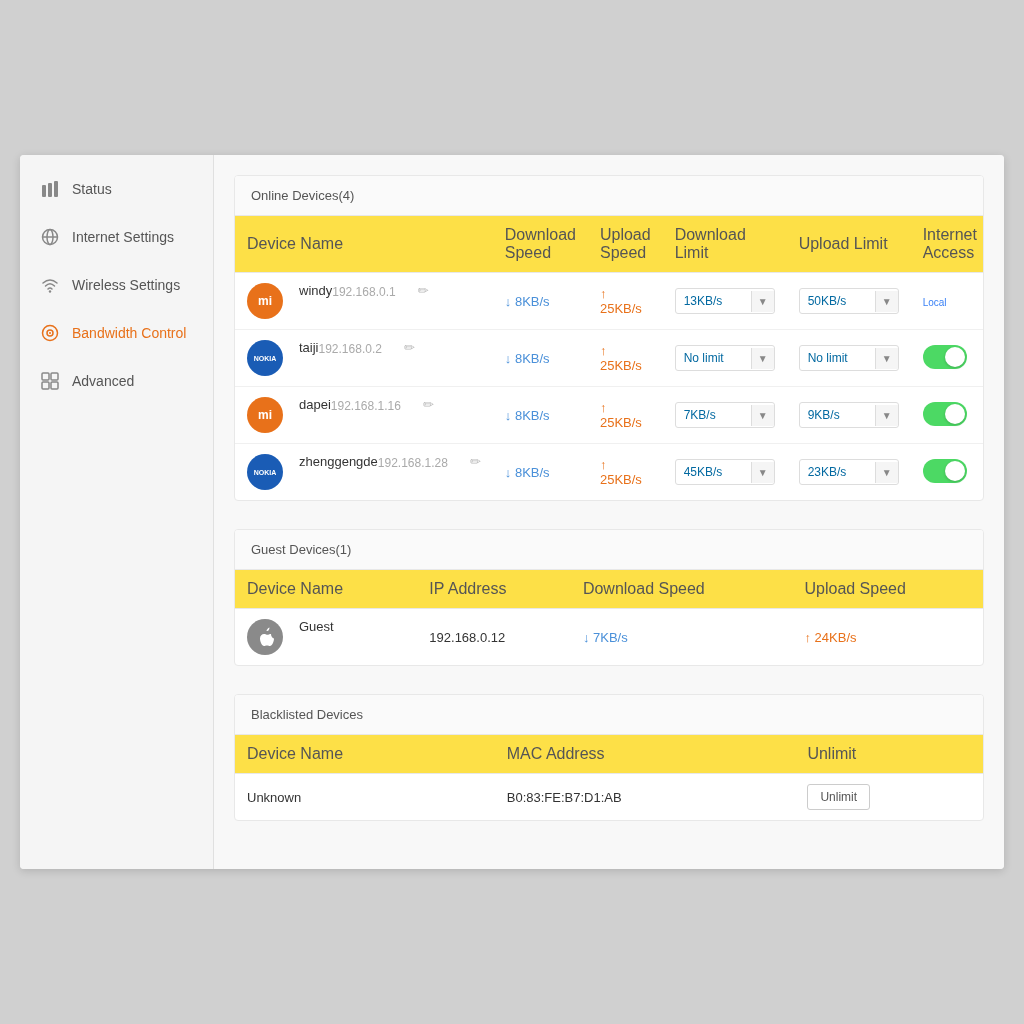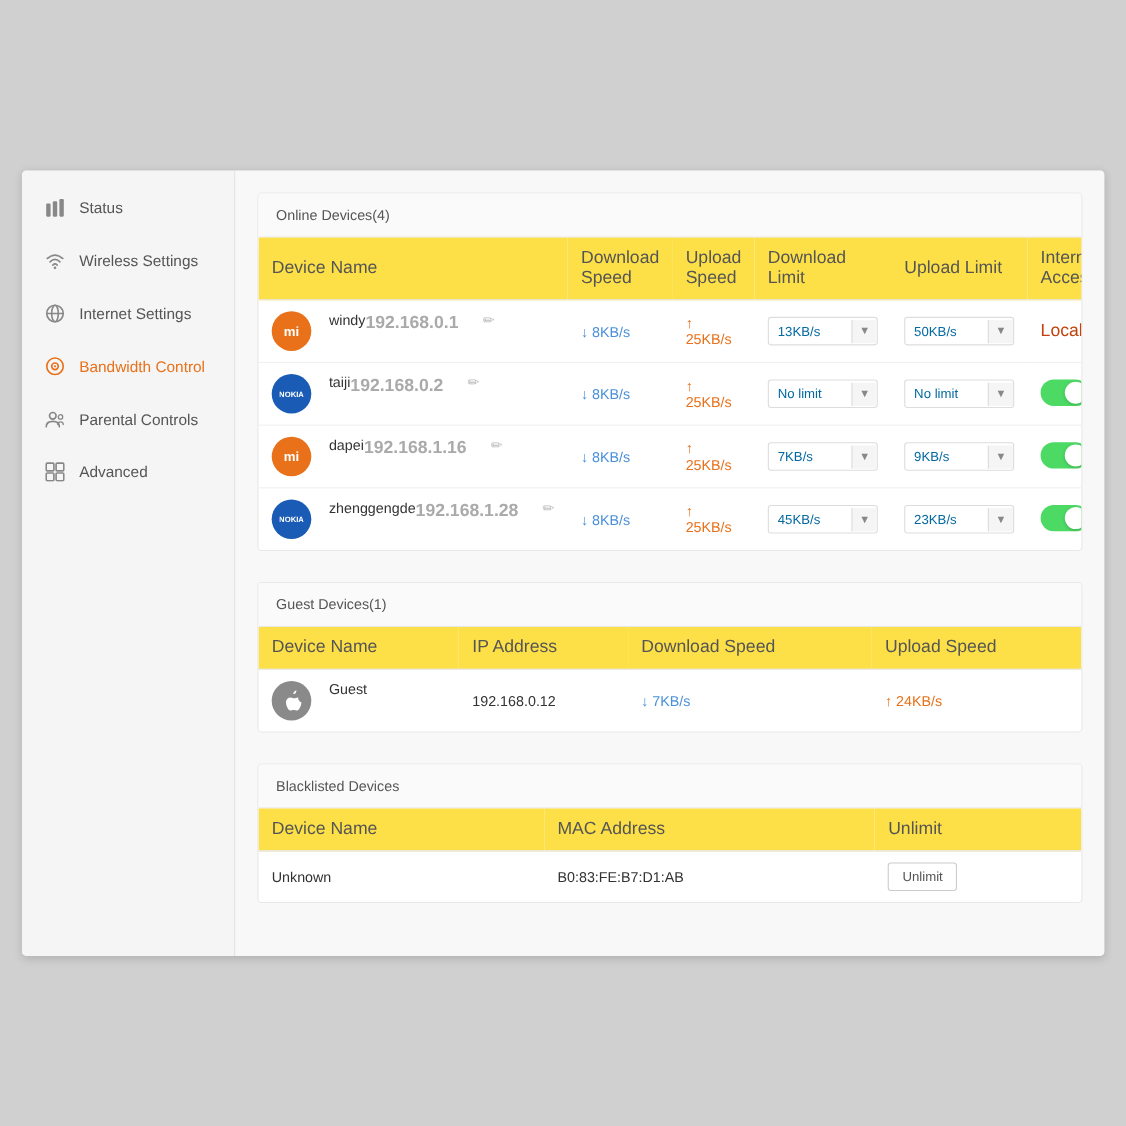--- a/index.html
+++ b/index.html
@@ -109,21 +109,21 @@
     .avatar-mi { background: #e8711a; }
     .avatar-nokia { background: #1a5cb5; }
     .avatar-apple { background: #8a8a8a; }
     .device-cell {
       display: flex;
       align-items: flex-start;
       gap: 16px;
     }
     .device-info { display: flex; }
     .device-name { font-size: 13px; color: #333; }
-    .device-ip { font-size: 16px; color: #aaa; margin-top: 2px; font-weight: bold; }
+    .device-ip { font-size: 12px; color: #aaa; margin-top: 2px; }
     .edit-icon { color: #bbb; margin-left: 6px; cursor: pointer; font-size: 13px; }
     
     .speed-down { color: #4a90d9; }
     .speed-up { color: #e8711a; }
     
     .limit-select {
       display: flex;
       align-items: center;
       border: 1px solid #ddd;
       border-radius: 3px;
@@ -162,21 +162,21 @@
       width: 20px;
       height: 20px;
       border-radius: 50%;
       background: #fff;
       position: absolute;
       top: 2px;
       box-shadow: 0 1px 3px rgba(0,0,0,0.2);
     }
     .toggle-on .toggle-knob { right: 2px; }
     
-    .internet-local { color: #c2410c; font-size: 16px; }
+    .internet-local { color: #3b82f6; font-size: 10px; }
     
     .unlimit-btn {
       padding: 5px 12px;
       border: 1px solid #ccc;
       border-radius: 3px;
       background: #fff;
       color: #555;
       font-size: 12px;
       cursor: pointer;
     }
@@ -195,62 +195,51 @@
           <rect x="7" y="3" width="4" height="14" rx="1" fill="#888"></rect>
           <rect x="13" y="1" width="4" height="16" rx="1" fill="#888"></rect>
         </svg>
       </div>
       <span>Status</span>
     </div>
 
     <div class="sidebar-item">
       <div class="sidebar-icon">
         <svg width="18" height="18" viewBox="0 0 18 18" fill="none">
+          <circle cx="9" cy="9" r="7.5" stroke="#888" stroke-width="1.5" fill="none"></circle>
+          <ellipse cx="9" cy="9" rx="3" ry="7.5" stroke="#888" stroke-width="1.5" fill="none"></ellipse>
+          <line x1="1.5" y1="9" x2="16.5" y2="9" stroke="#888" stroke-width="1.5"></line>
+        </svg>
+      </div>
+      <span>Internet Settings</span>
+    </div>
+
+    <div class="sidebar-item">
+      <div class="sidebar-icon">
+        <svg width="18" height="18" viewBox="0 0 18 18" fill="none">
           <path d="M2 7 Q9 1 16 7" stroke="#888" stroke-width="1.5" fill="none" stroke-linecap="round"></path>
           <path d="M4.5 10 Q9 5.5 13.5 10" stroke="#888" stroke-width="1.5" fill="none" stroke-linecap="round"></path>
           <path d="M7 13 Q9 11 11 13" stroke="#888" stroke-width="1.5" fill="none" stroke-linecap="round"></path>
           <circle cx="9" cy="15.5" r="1.2" fill="#888"></circle>
         </svg>
       </div>
       <span>Wireless Settings</span>
-    </div>
-
-    <div class="sidebar-item">
-      <div class="sidebar-icon">
-        <svg width="18" height="18" viewBox="0 0 18 18" fill="none">
-          <circle cx="9" cy="9" r="7.5" stroke="#888" stroke-width="1.5" fill="none"></circle>
-          <ellipse cx="9" cy="9" rx="3" ry="7.5" stroke="#888" stroke-width="1.5" fill="none"></ellipse>
-          <line x1="1.5" y1="9" x2="16.5" y2="9" stroke="#888" stroke-width="1.5"></line>
-        </svg>
-      </div>
-      <span>Internet Settings</span>
     </div>
 
     <div class="sidebar-item active">
       <div class="sidebar-icon">
         <svg width="18" height="18" viewBox="0 0 18 18" fill="none">
           <circle cx="9" cy="9" r="7.5" stroke="#e8711a" stroke-width="1.5" fill="none"></circle>
           <circle cx="9" cy="9" r="3" stroke="#e8711a" stroke-width="1.5" fill="none"></circle>
           <circle cx="9" cy="9" r="1" fill="#e8711a"></circle>
         </svg>
       </div>
       <span style="color:#e8711a;">Bandwidth Control</span>
     </div>
 
-    <div class="sidebar-item">
-      <div class="sidebar-icon">
-        <svg width="18" height="18" viewBox="0 0 18 18" fill="none">
-          <circle cx="7" cy="6" r="3" stroke="#888" stroke-width="1.5" fill="none"></circle>
-          <path d="M1 16 Q1 11 7 11 Q13 11 13 16" stroke="#888" stroke-width="1.5" fill="none" stroke-linecap="round"></path>
-          <circle cx="14" cy="7" r="2" stroke="#888" stroke-width="1.2" fill="none"></circle>
-          <path d="M11.5 14 Q11.5 11.5 14 11.5 Q16.5 11.5 16.5 14" stroke="#888" stroke-width="1.2" fill="none" stroke-linecap="round"></path>
-        </svg>
-      </div>
-      <span>Parental Controls</span>
-    </div>
 
     <div class="sidebar-item">
       <div class="sidebar-icon">
         <svg width="18" height="18" viewBox="0 0 18 18" fill="none">
           <rect x="1" y="1" width="7" height="7" rx="1" stroke="#888" stroke-width="1.5" fill="none"></rect>
           <rect x="10" y="1" width="7" height="7" rx="1" stroke="#888" stroke-width="1.5" fill="none"></rect>
           <rect x="1" y="10" width="7" height="7" rx="1" stroke="#888" stroke-width="1.5" fill="none"></rect>
           <rect x="10" y="10" width="7" height="7" rx="1" stroke="#888" stroke-width="1.5" fill="none"></rect>
         </svg>
       </div>

